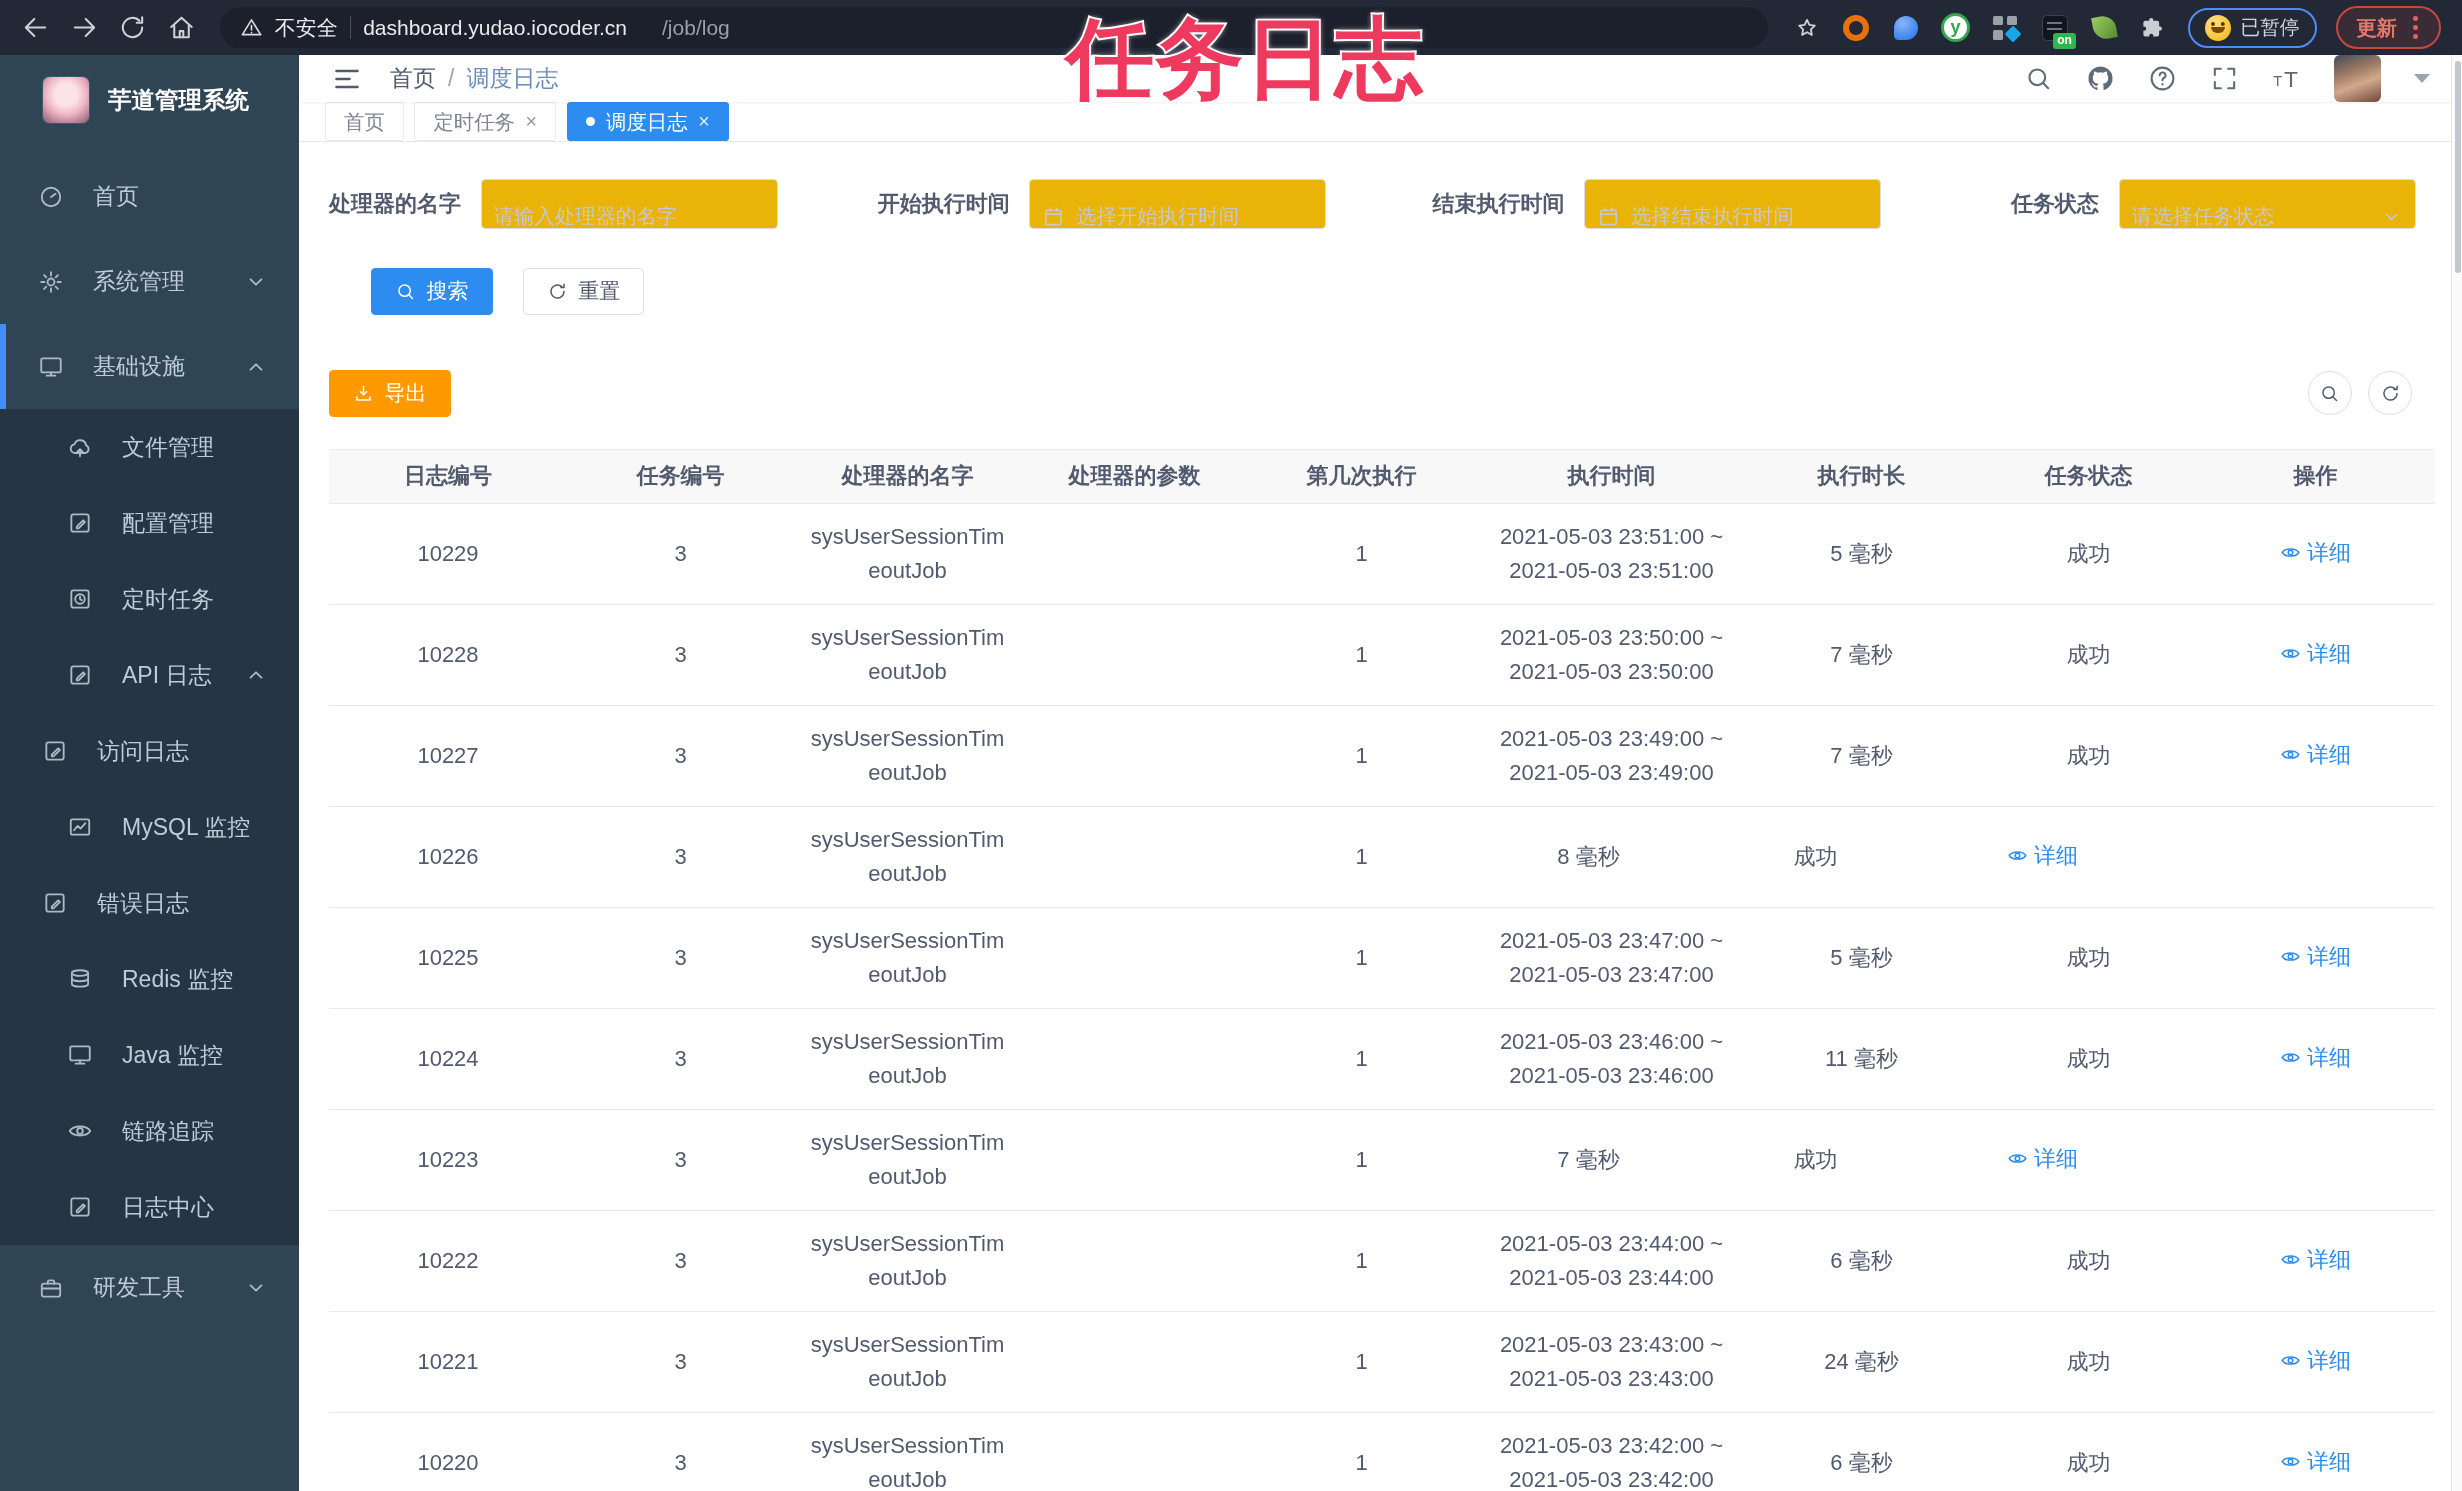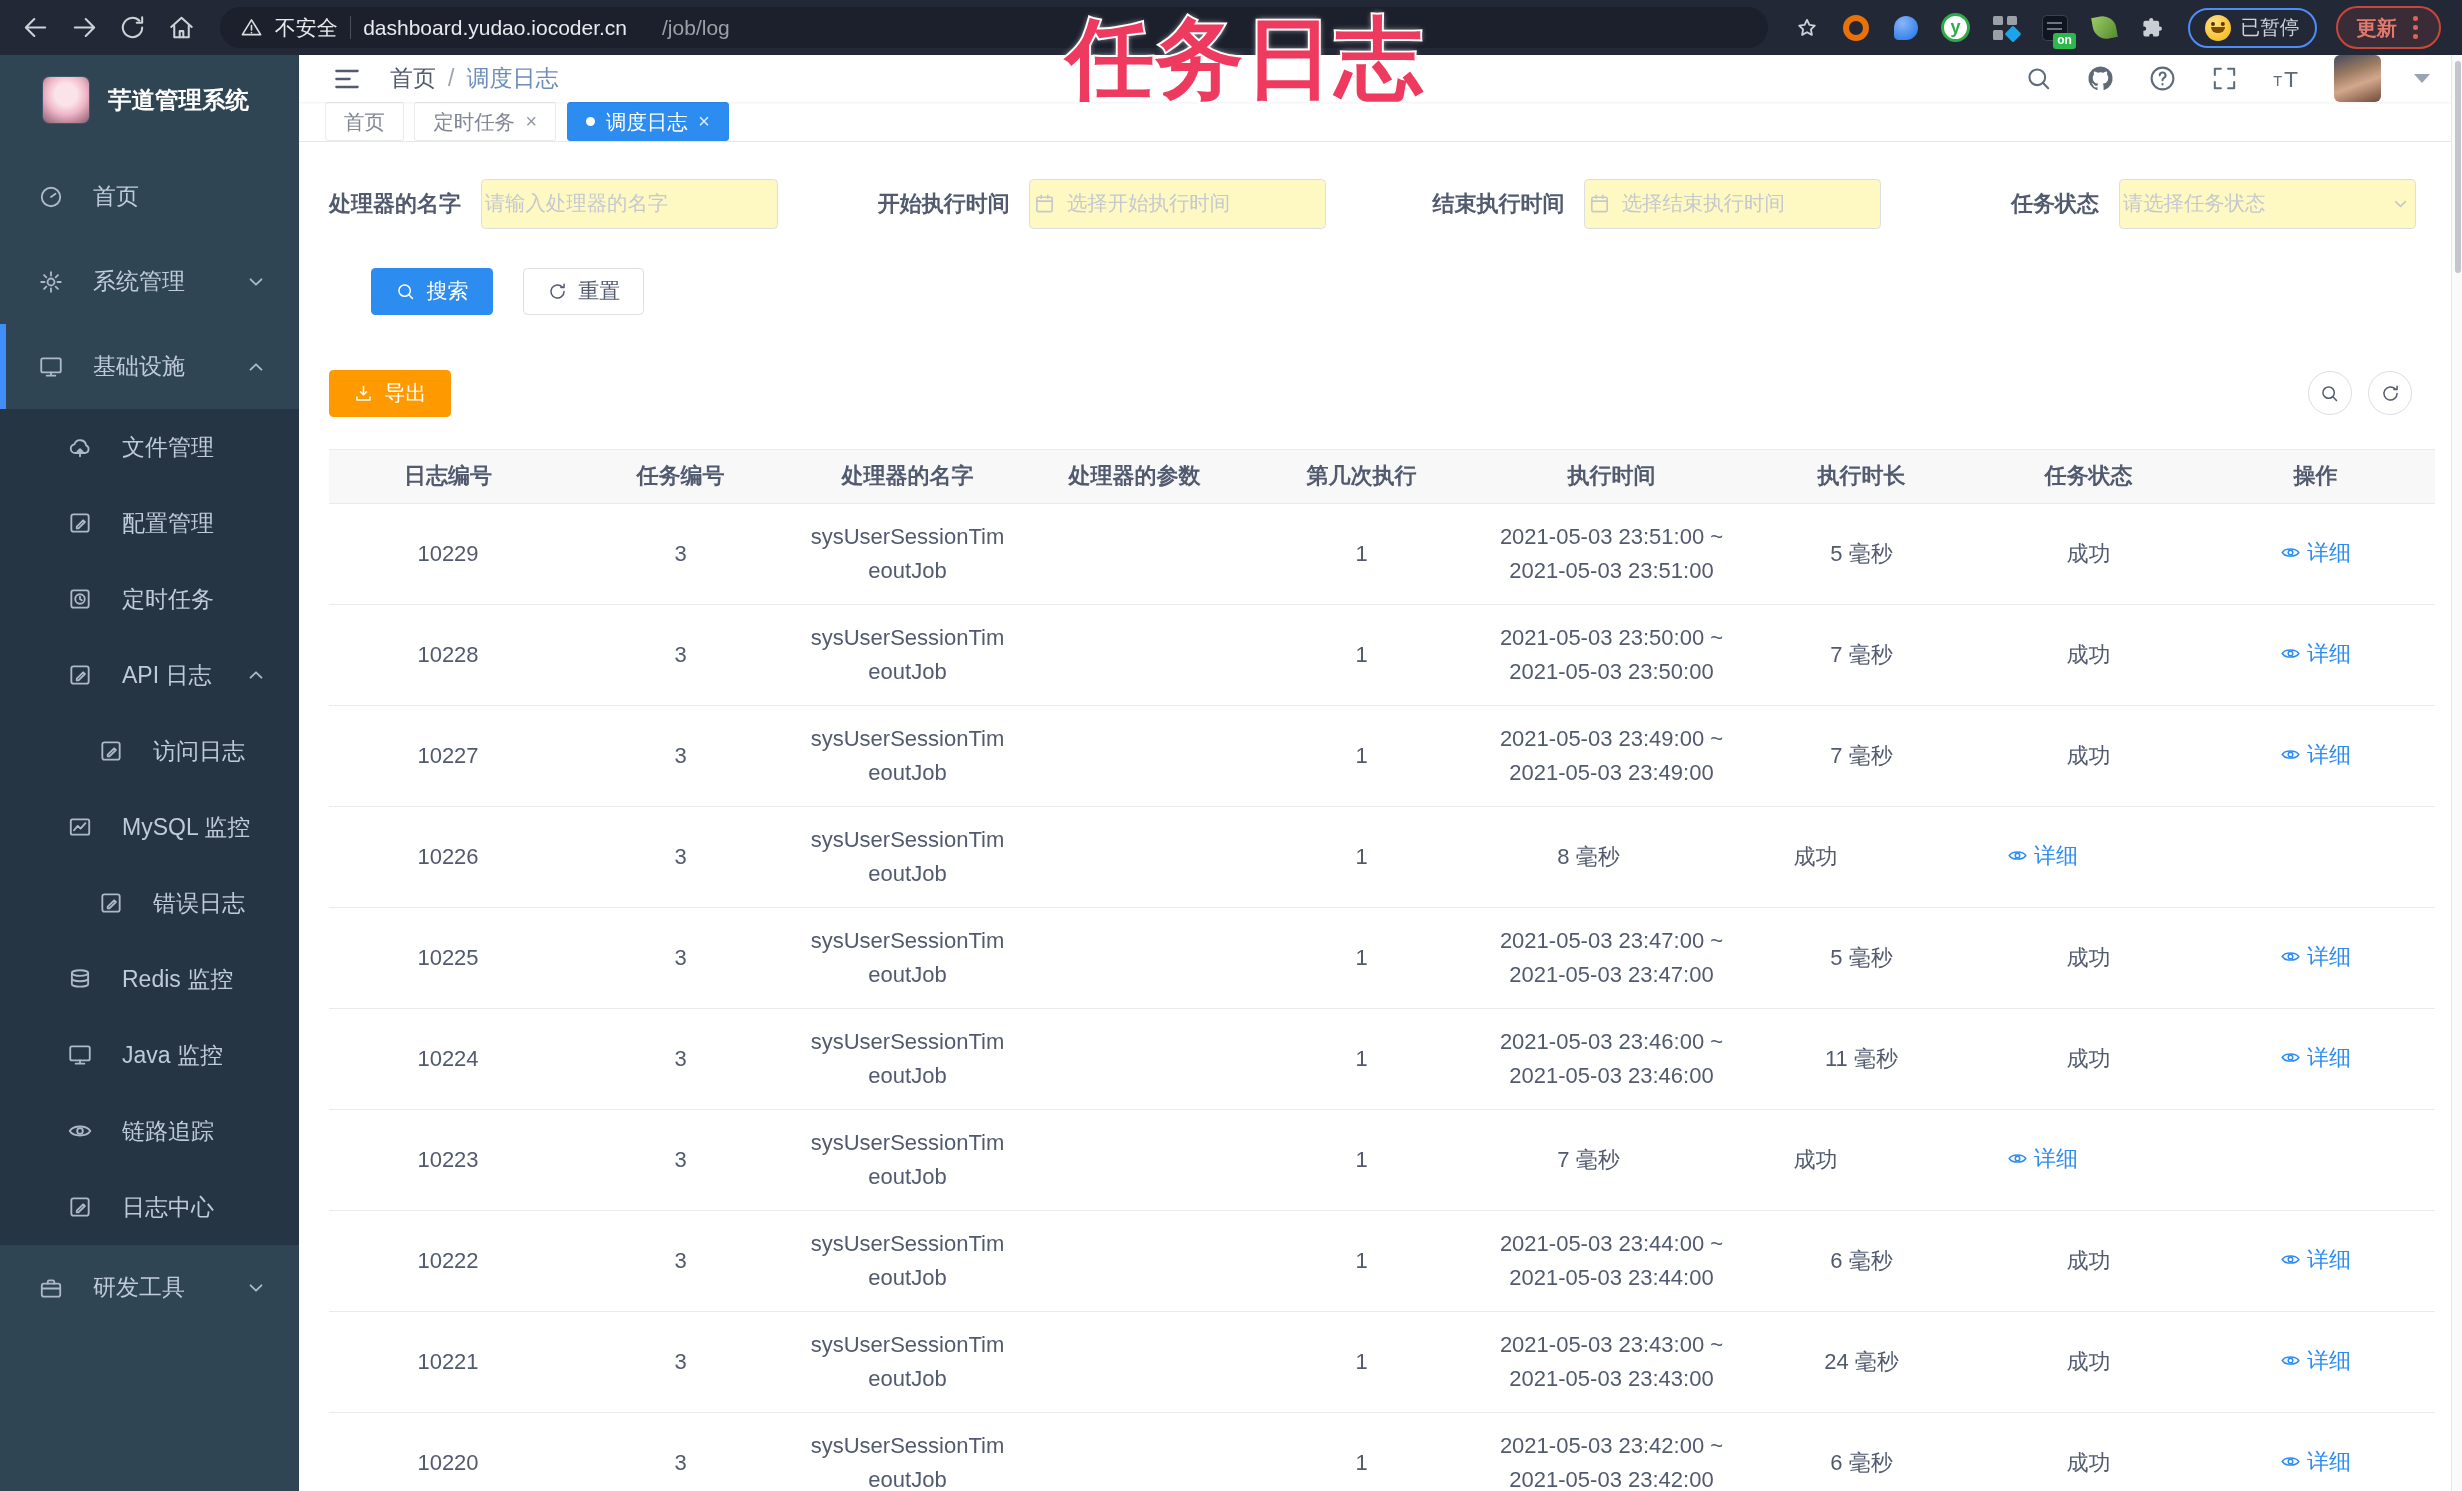--- a/index.html
+++ b/index.html
@@ -40,21 +40,21 @@
   
   .app { display:flex; height:1436px; }
   .sidebar { width:299px; background:#2f4554; color:#bfcbd9; flex:0 0 auto; display:flex; flex-direction:column; }
   .logo-row { display:flex; align-items:center; gap:18px; padding:21px 0 30px 42px; }
   .logo-img { width:48px; height:48px; border-radius:7.6px; background:radial-gradient(circle at 50% 38%, #fbe3ea 0 30%, #efb6c8 55%, #8a5a6a 100%); border:1.5px solid #3b5a6e; }
   .app-title { color:#fff; font-size:23.5px; font-weight:bold; }
   .menu-item { display:flex; align-items:center; gap:29px; font-size:23px; color:#bfcbd9; cursor:pointer; }
   .menu-item .icon { width:26px; height:26px; flex:0 0 auto; color:#aeb9c6; }
   .level1 { height:85px; padding-left:38px; }
   .level2 { height:76px; padding-left:67px; background:#263544; }
-  .level3 { height:76px; padding-left:98px; background:#263544; }
+  .level3 { height:76px; padding-left:42px; background:#263544; }
   .menu-item.active-parent { border-left:6px solid #418df9; padding-left:32px; }
   .mi-chevron { margin-left:auto; margin-right:30px; width:19.7px; height:19.7px; color:#8b98a8; flex:0 0 auto; }
 
   .main { flex:1; display:flex; flex-direction:column; background:#fff; min-width:0; }
   .app-header { height:73px; background:#fff; display:flex; align-items:center; padding:0 32px; box-shadow:0 0.8px 3px rgba(0,21,41,.08); position:relative; z-index:2; }
   .hamburger { width:32px; height:32px; color:#515a6e; margin-right:27px; }
   .breadcrumb { font-size:23px; color:#515a6e; display:flex; gap:12px; align-items:center; }
   .bc-sep { color:#9aa3b0; }
   .bc-current { color:#6c8cba; }
   .hdr-icons { margin-left:auto; display:flex; align-items:center; gap:33px; color:#5f6b77; }
@@ -66,21 +66,21 @@
   .tab { height:39px; display:flex; align-items:center; gap:10.6px; padding:0 18px; border:0.8px solid #e8eaec; border-radius:3px; background:#fff; color:#808695; font-size:20.4px; cursor:pointer; }
   .tab.active { background:#2d8cf0; border-color:#2d8cf0; color:#fff; }
   .tab .dot { width:9.8px; height:9.8px; border-radius:50%; background:#fff; }
   .tab .close { font-size:19.7px; opacity:.85; }
 
   .content { flex:1; padding:26px 30px 0 30px; position:relative; }
 
   
   .filter-row { display:flex; align-items:center; margin-top:10.6px; }
   .f-label { font-size:22px; color:#515a6e; font-weight:bold; white-space:nowrap; margin-right:19.7px; }
-  .f-input { width:297px; height:50px; border:0.8px solid #dcdee2; border-radius:4.5px; display:flex; align-items:center; padding:0 3px; gap:10.6px; background:#fef9c3; }
+  .f-input { width:297px; height:50px; border:0.8px solid #dcdee2; border-radius:4.5px; display:flex; align-items:flex-end; padding:0 12px; gap:10.6px; background:#eab308; }
   .f-input input { border:none; outline:none; width:100%; font-size:20.4px; color:#515a6e; font-family:inherit; background:transparent; }
   .f-input input::placeholder { color:#c5c8ce; }
   .f-input .icon { width:23px; height:23px; color:#c5c8ce; flex:0 0 auto; }
   .f-gap1 { margin-left:100px; } .f-gap2 { margin-left:106px; } .f-gap3 { margin-left:130px; }
   .sel-chevron { margin-left:auto; }
 
   .btn-row { display:flex; align-items:center; gap:30px; margin-top:39px;padding-left:42px; }
   .btn { height:47px; display:flex; align-items:center; gap:10.6px; padding:0 23px; border-radius:4.5px; font-size:21px; cursor:pointer; border:0.8px solid transparent; }
   .btn .icon { width:21px; height:21px; }
   .btn-primary { background:#2d8cf0; color:#fff; }

